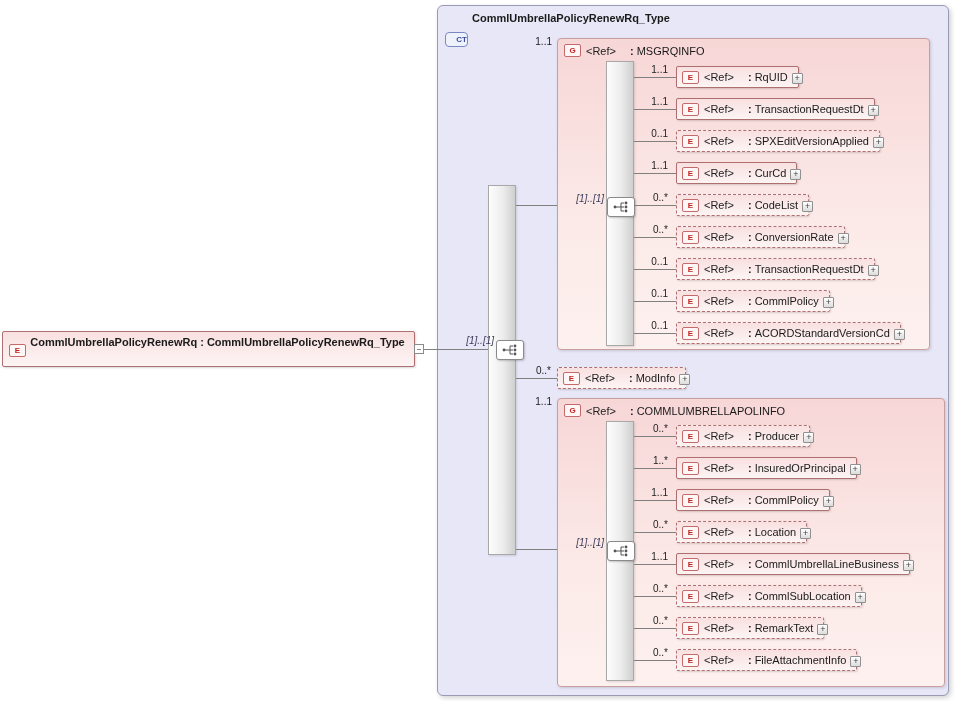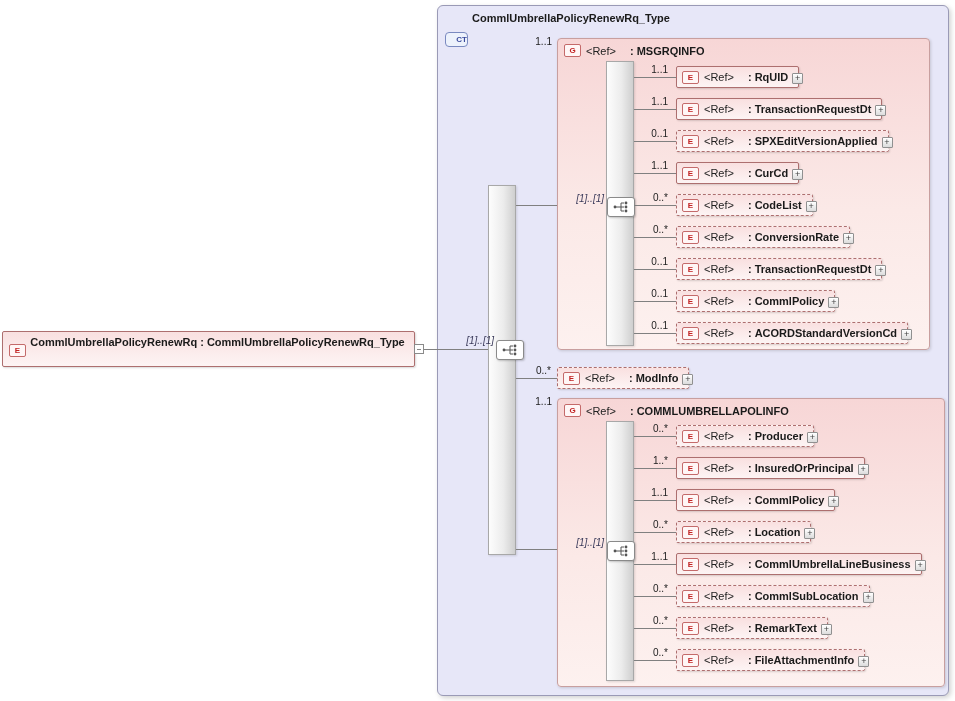--- a/index.html
+++ b/index.html
@@ -11,21 +11,21 @@
   .compositor{position:absolute;width:26px;height:18px;background:#fff;border:1px solid #8a8a8a;border-radius:3px;
         display:flex;align-items:center;justify-content:center;box-shadow:1px 1px 2px rgba(0,0,0,.2);}
   .el-row{position:absolute;display:inline-flex;align-items:center;height:22px;padding:0 10px 0 5px;box-sizing:border-box;
         border:1px solid #ad6f6f;border-radius:2px;background:linear-gradient(180deg,#f9e0e0,#fdf4f4);
         box-shadow:1px 1px 2px rgba(0,0,0,.15);white-space:nowrap;}
   .el-row.dashed{border-style:dashed;}
   .badge{display:inline-block;width:15px;height:11px;line-height:11px;text-align:center;font-size:8px;font-weight:bold;
         color:#c22424;background:#fff6f6;border:1px solid #c46a6a;border-radius:2px;margin-right:5px;flex:none;}
   .ref-label{color:#222;text-align:right;}
   .colon{margin-left:14px;font-weight:bold;}
-  .el-name{font-weight:bold;margin-left:3px;}
+  .el-name{font-weight:normal;margin-left:3px;}
   .plus-btn{position:absolute;right:-5px;top:6px;width:9px;height:9px;background:linear-gradient(180deg,#ffffff,#dcdcdc);
         border:1px solid #909090;font-size:9px;line-height:8px;text-align:center;color:#444;border-radius:1px;box-sizing:content-box;}
   .card-label{position:absolute;font-size:10px;color:#222;text-align:right;}
   .occurs-label{position:absolute;font-size:10px;font-style:italic;color:#3a3a5a;text-align:right;}
   .group-box{position:absolute;border:1px solid #c89f9f;border-radius:4px;
         background:linear-gradient(180deg,#f7d6d6,#fbe9e7 55%,#fdf1ef);box-shadow:1px 1px 3px rgba(0,0,0,.15);box-sizing:border-box;}
   .group-header{position:absolute;left:6px;top:5px;display:flex;align-items:center;white-space:nowrap;}
   .ct-box{position:absolute;left:437px;top:5px;width:512px;height:691px;background:#e7e7f8;border:1px solid #9a9ab6;
         border-radius:6px;box-shadow:2px 2px 5px rgba(0,0,0,.18);box-sizing:border-box;}
   .ct-badge{position:absolute;left:7px;top:6px;width:21px;height:13px;line-height:13px;text-align:right;font-size:8px;

